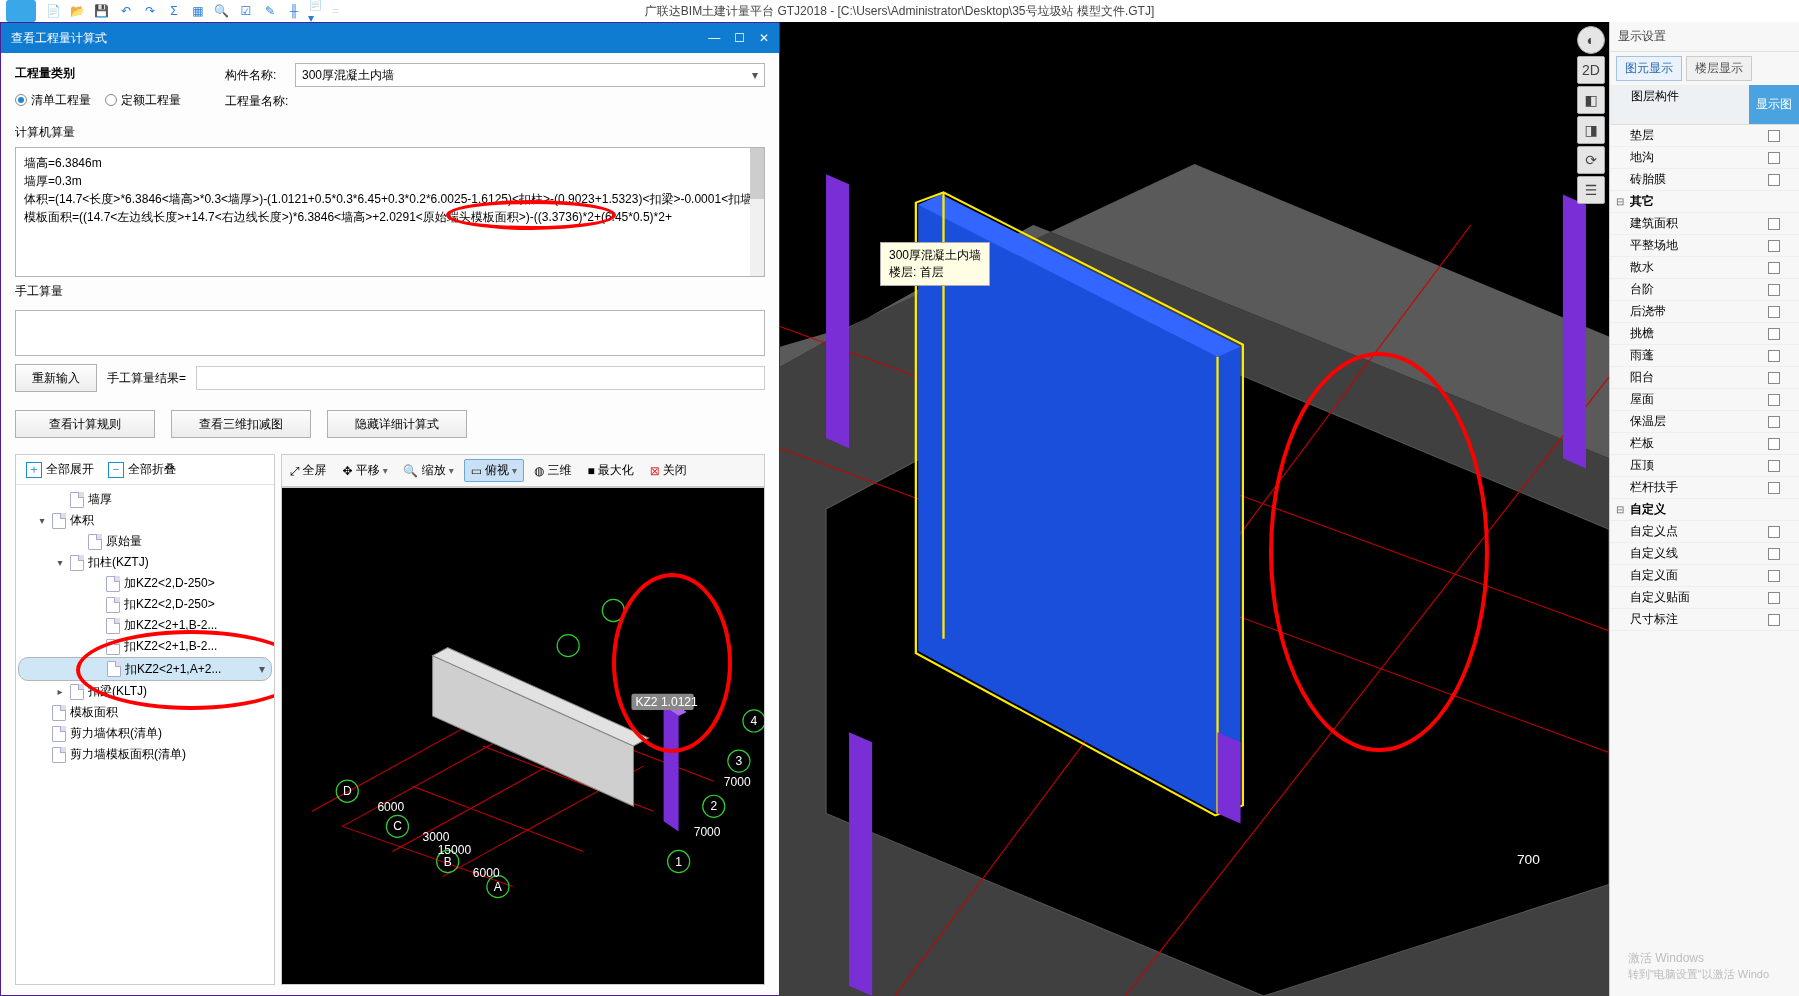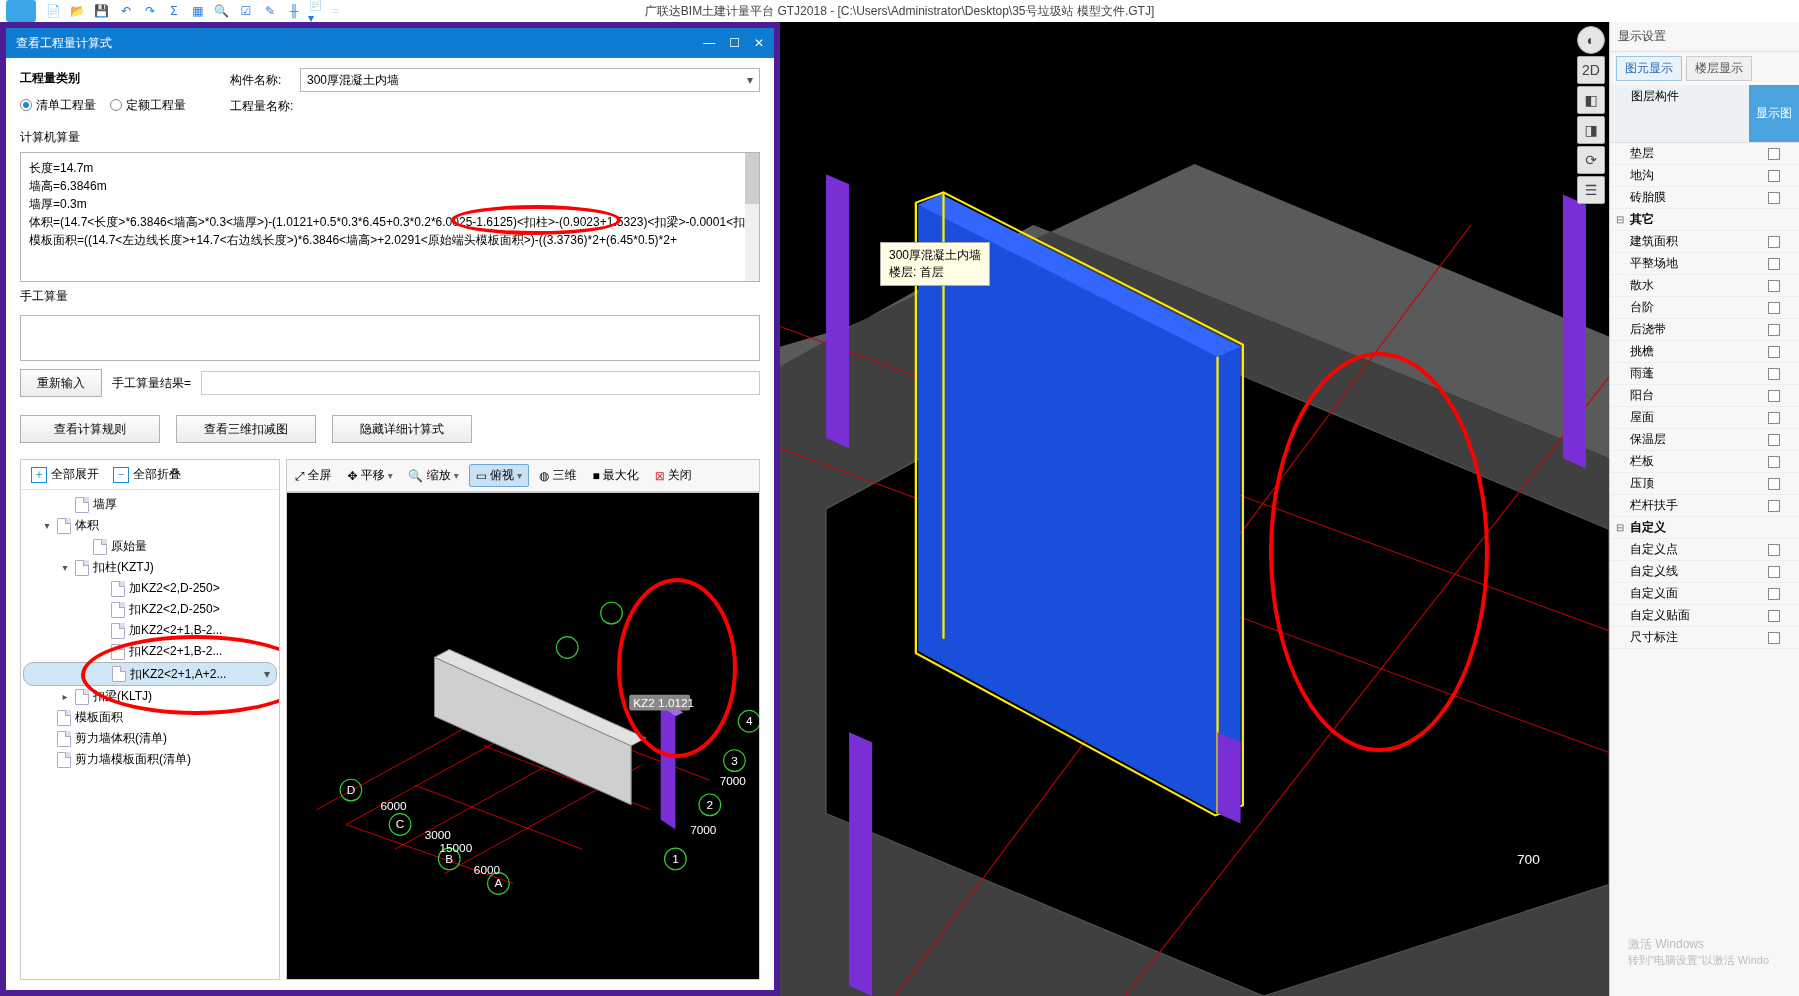--- a/index.html
+++ b/index.html
@@ -20,21 +20,21 @@
 .ribbon .user .avatar { width: 18px; height: 18px; background: #8a5a3a; border-radius: 2px; }
 .ribbon .grp { display: flex; flex-direction: column; align-items: center; border-right: 1px solid #e0e0e0; padding: 4px 14px; gap: 4px;}
 .ribbon .grp .big-icon { width: 36px; height: 36px; border: 2px solid #f5b45a; border-radius: 50%; display: flex; align-items: center; justify-content: center; color: #f5b45a; font-size: 16px; }
 .ribbon .grp .lbl { color: #444; }
 .ribbon .grp .sub { color: #666; font-size: 11px; margin-top: auto; }
 
 
 .main { position: absolute; left: 0; top: 22px; right: 0; bottom: 0; display: flex; }
 
 
-.dialog { width: 780px; background: #fdfdfd; border: 6px solid #4c1d95; display: flex; flex-direction: column; }
+.dialog { width: 780px; background: #fdfdfd; border: 1px solid #4c1d95; display: flex; flex-direction: column; }
 .dialog .dlg-title { height: 30px; background: #0f7bd1; color: #fff; display: flex; align-items: center; padding: 0 10px; }
 .dialog .dlg-title .btns { margin-left: auto; display: flex; gap: 14px; color: #fff; font-size: 14px; }
 .dialog .body { padding: 10px 14px; flex: 1; overflow: hidden; display: flex; flex-direction: column; }
 
 .row { display: flex; align-items: center; margin-bottom: 8px; gap: 10px; }
 .lbl-strong { font-weight: bold; }
 .radio { display: inline-flex; align-items: center; gap: 4px; }
 .radio .dot { width: 12px; height: 12px; border: 1px solid #888; border-radius: 50%; display: inline-block; }
 .radio.checked .dot::after { content: ""; display: block; width: 6px; height: 6px; background: #1a8bd5; border-radius: 50%; margin: 2px; }
 .sel { flex: 1; height: 24px; border: 1px solid #b5b5b5; padding: 0 6px; display: flex; align-items: center; background: #fff; position: relative; }
@@ -81,32 +81,32 @@
 .big3d .cube-tools .ct { width: 28px; height: 28px; background: #e5e5e5; border: 1px solid #aaa; border-radius: 2px; display: flex; align-items: center; justify-content: center; font-size: 14px; color: #444;}
 
 .disp-panel { width: 190px; background: #f7f7f7; border-left: 1px solid #ccc; display: flex; flex-direction: column; }
 .disp-panel .hdr { padding: 6px 8px; color: #444; border-bottom: 1px solid #e0e0e0; }
 .disp-panel .tabs { display: flex; gap: 4px; padding: 4px 6px; }
 .disp-panel .tabs .tab { padding: 3px 8px; border: 1px solid #a0c4e6; background: #eaf3fb; color: #2a6bb0; }
 .disp-panel .tabs .tab.inactive { border-color: #ccc; background: #f0f0f0; color: #555; }
 .disp-panel .grid { flex: 1; overflow: auto; }
 .disp-panel .ghdr { display: flex; background: #eef1f4; border-bottom: 1px solid #ddd; font-size: 11px; }
 .disp-panel .ghdr .c1 { flex: 1; padding: 3px 6px; margin-left: 15px; }
-.disp-panel .ghdr .c2 { width: 50px; padding: 20px 2px; background: #4aa3df; color: #fff; text-align: center; }
+.disp-panel .ghdr .c2 { width: 50px; padding: 11px 2px; background: #4aa3df; color: #fff; text-align: center; }
 .disp-panel .grow { display: flex; border-bottom: 1px solid #eee; }
 .disp-panel .grow .c1 { flex: 1; padding: 2px 6px; display: flex; align-items: center; gap: 4px; }
 .disp-panel .grow .c2 { width: 50px; display: flex; align-items: center; justify-content: center; }
 .disp-panel .grow .exp { width: 10px; color: #666; font-size: 10px; }
 .disp-panel .chk { width: 12px; height: 12px; border: 1px solid #888; background: #fff; }
 
 
 .red-oval { position: absolute; border: 4px solid #f00; border-radius: 50%; pointer-events: none; }
 
 
-.watermark { position: absolute; right: 30px; bottom: 28px; color: #bdbdbd; font-size: 18px; text-align: left; pointer-events: none; }
+.watermark { position: absolute; right: 30px; bottom: 14px; color: #bdbdbd; font-size: 18px; text-align: left; pointer-events: none; }
 .watermark .sub { font-size: 11px; }
 
 svg text { font-family: inherit; }
 </style>
 </head>
 <body>
 
 <div class="titlebar">
   <span class="app-icon"></span>
   <span class="icon-btn">📄</span>
@@ -176,21 +176,20 @@
               </div>
           </div>
           <div style="display:flex;align-items:center;gap:10px">
             <span style="width:70px">工程量名称:</span>
           </div>
         </div>
       </div>
 
       <div class="section-lbl">计算机算量</div>
       <div class="formula-box">
-        <div class="line">长度=14.7m</div>
         <div class="line">墙高=6.3846m</div>
         <div class="line">墙厚=0.3m</div>
         <div class="line">体积=(14.7&lt;长度&gt;*6.3846&lt;墙高&gt;*0.3&lt;墙厚&gt;)-(1.0121+0.5*0.3*6.45+0.3*0.2*6.0025-1.6125)&lt;扣柱&gt;-(0.9023+1.5323)&lt;扣梁&gt;-0.0001&lt;扣墙&gt;=24.9942m3</div>
         <div class="line">模板面积=((14.7&lt;左边线长度&gt;+14.7&lt;右边线长度&gt;)*6.3846&lt;墙高&gt;+2.0291&lt;原始端头模板面积&gt;)-((3.3736)*2+(6.45*0.5)*2+</div>
         <div class="scrollbar-v">
             <div class="thumb"></div>
           </div>
         <div class="red-oval" style="left:430px;top:52px;width:170px;height:30px"></div>
       </div>
 

